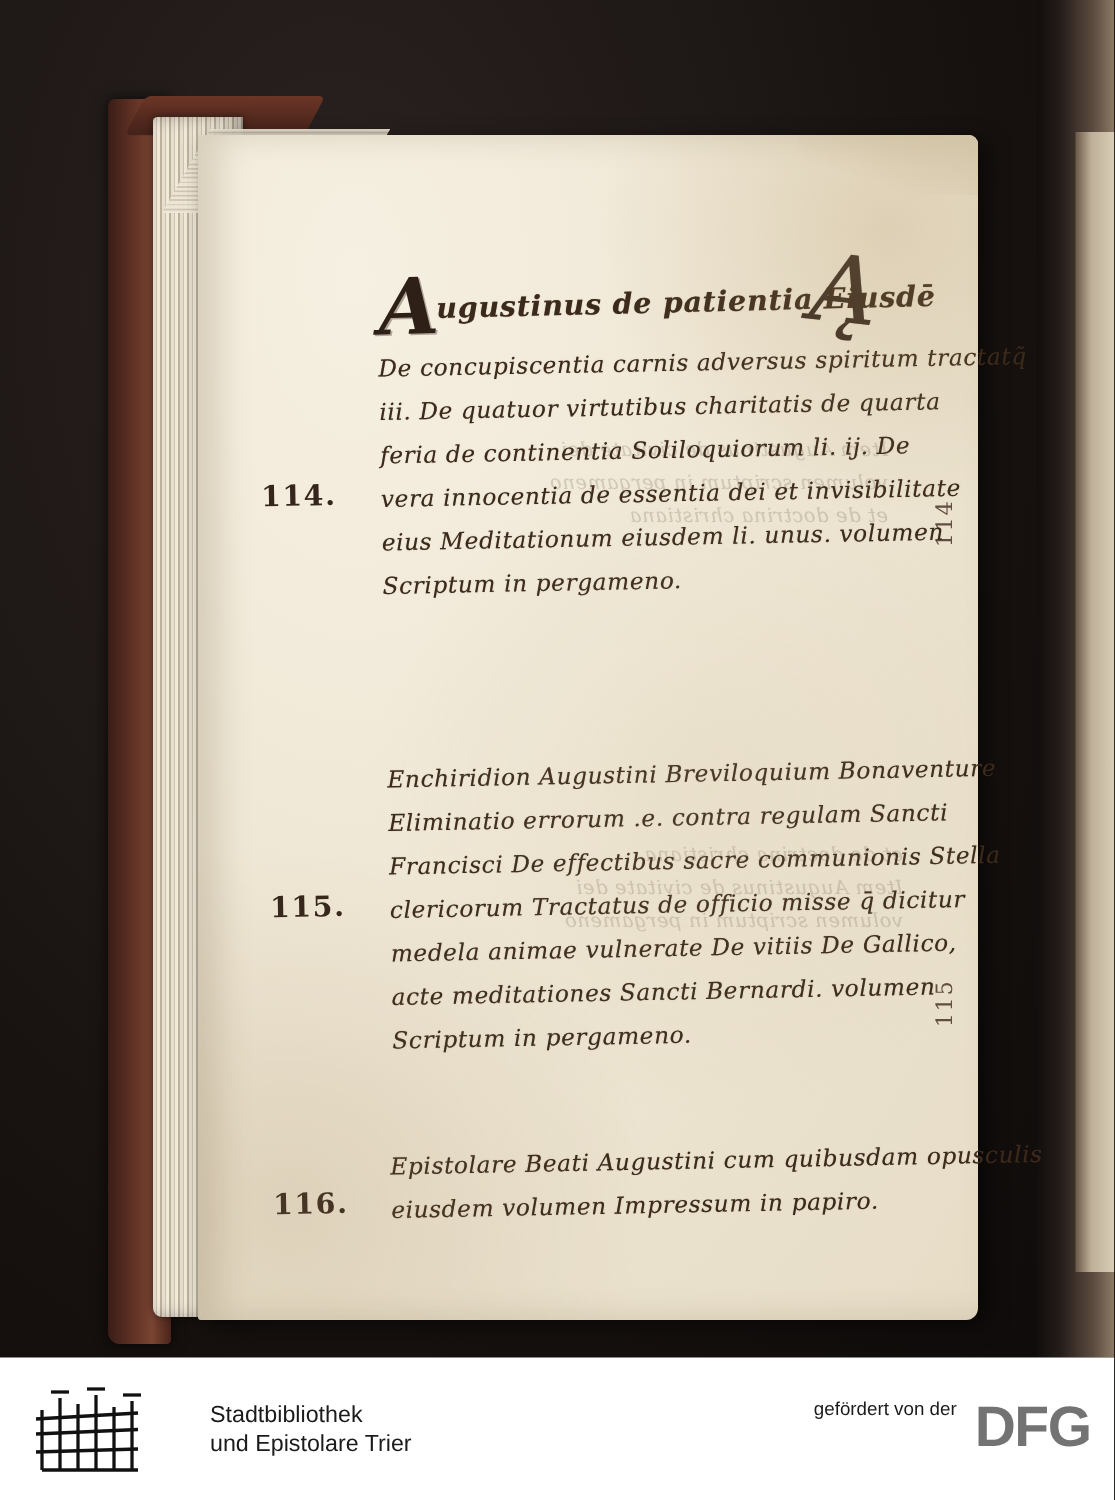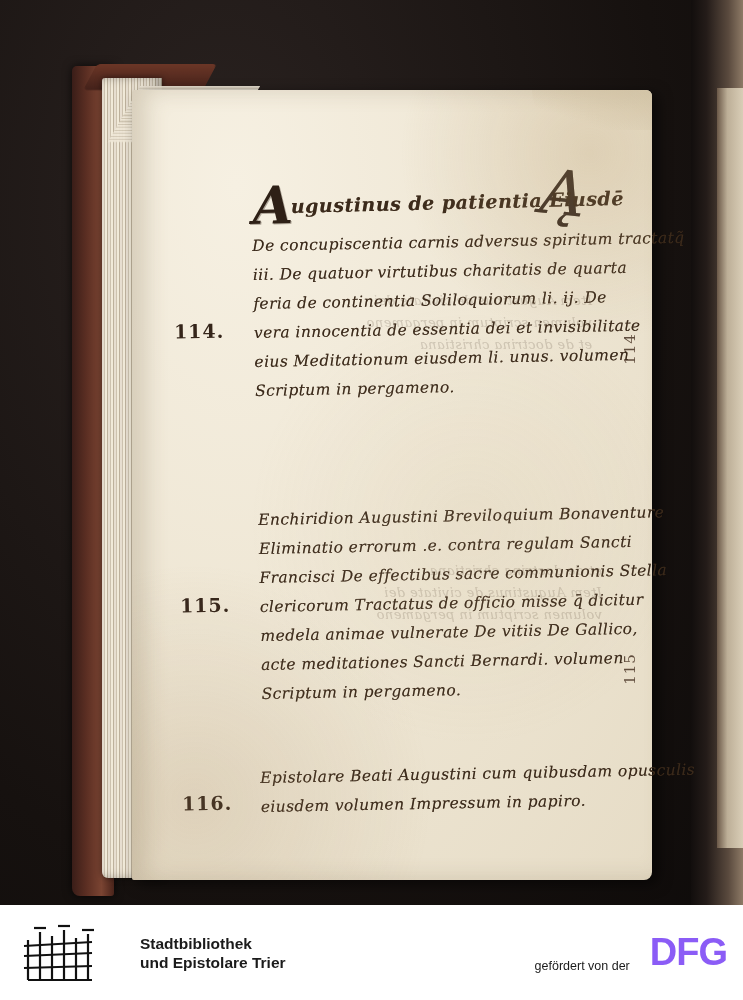--- a/index.html
+++ b/index.html
@@ -263,45 +263,44 @@
   .footer-logo {
     width: 104px;
     height: 62px;
     margin-left: 22px;
     position: relative;
     flex: none;
   }
   .footer-left-text {
     margin-left: 14px;
     font-size: 15.5px;
-    font-weight: 700;
+    font-weight: 400;
     color: #1b1b1b;
     line-height: 19px;
     white-space: nowrap;
   }
   .footer-right {
     margin-left: auto;
     display: flex;
-    align-items: flex-end;
+    align-items: flex-start;
     padding-right: 16px;
-    gap: 8px;
   }
   .funder-text {
     text-align: right;
     font-size: 12.5px;
     color: #1b1b1b;
     line-height: 16px;
     margin-right: 12px;
     white-space: nowrap;
   }
   .dfg {
     font-size: 38px;
     font-weight: 700;
     letter-spacing: -1px;
-    color: #8b5cf6;
+    color: #737373;
     font-family: "Liberation Sans", sans-serif;
   }
 </style>
 </head>
 <body>
 
 <div id="page">
 
   <div class="bg-dark"></div>
 

